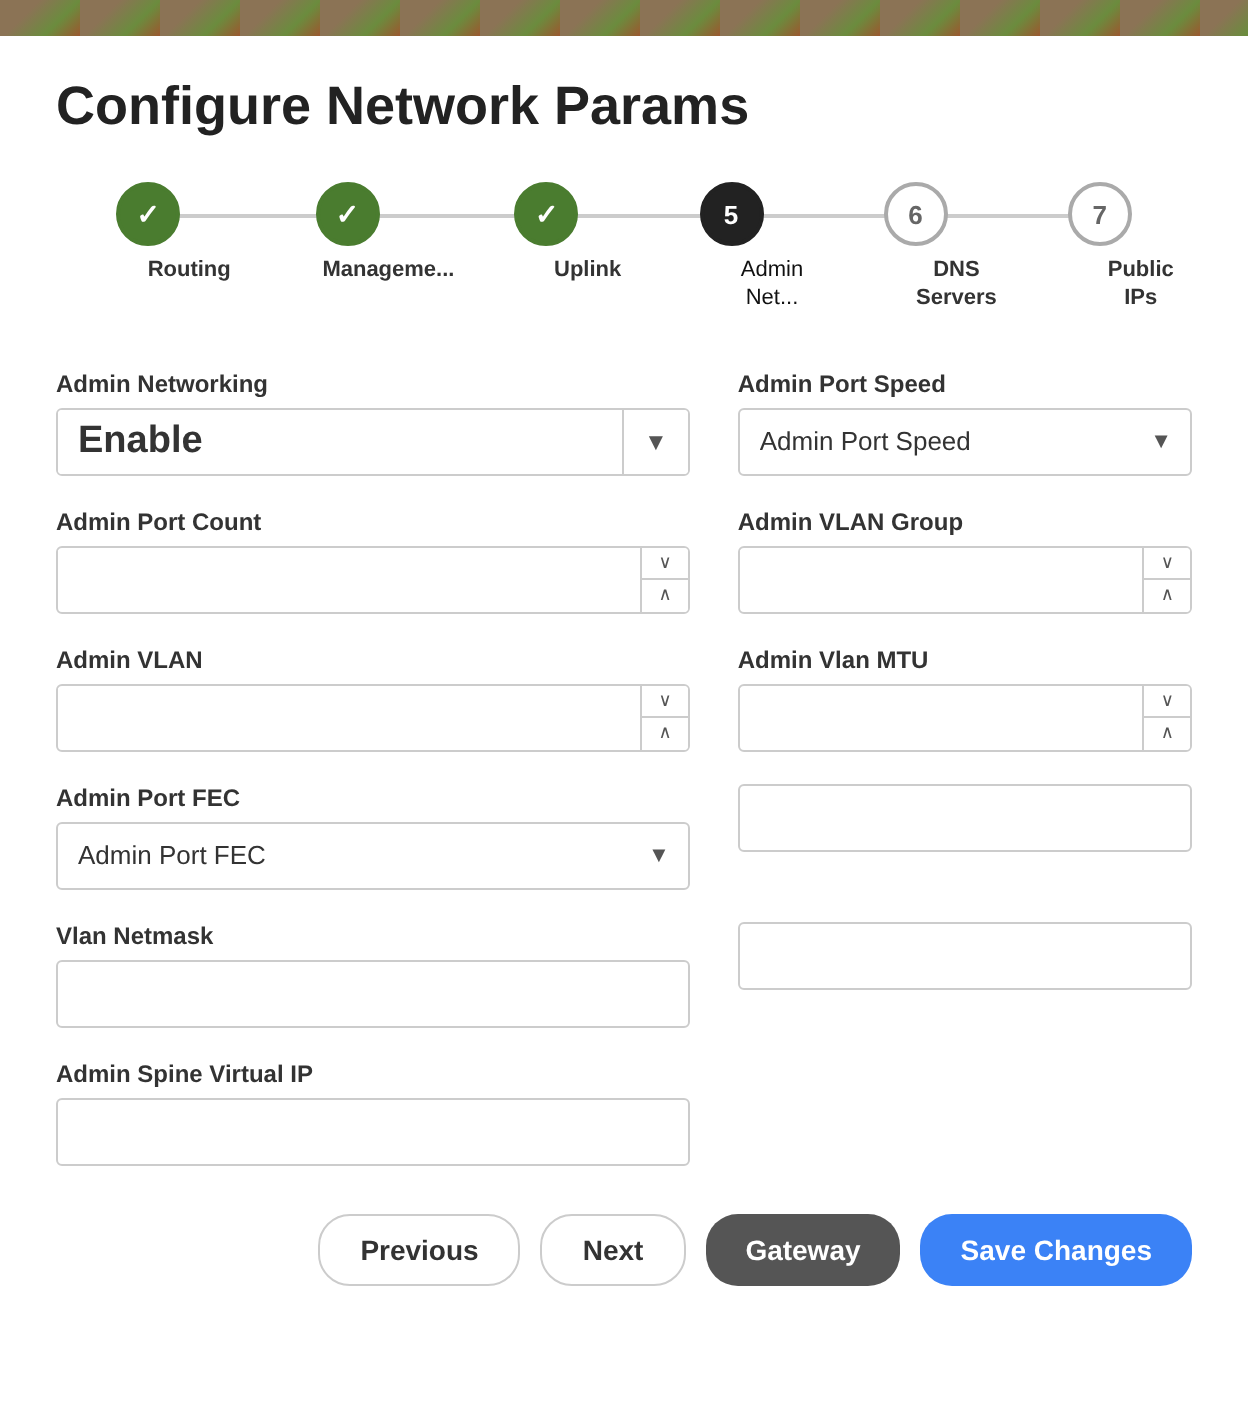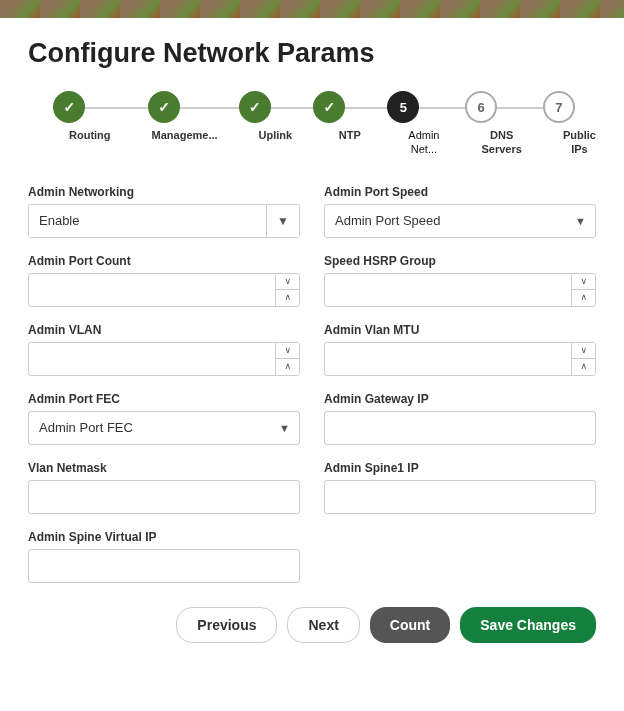--- a/index.html
+++ b/index.html
@@ -169,23 +169,24 @@
       border: 1px solid #ccc;
       border-radius: 3px;
       overflow: hidden;
       height: 34px;
     }
 
     .admin-networking-input {
       flex: 1;
       border: none;
       padding: 7px 10px;
-      font-size: 13px;
+      font-size: 19px;
       color: #333;
       outline: none;
+      font-weight: bold;
     }
 
     .admin-networking-btn {
       border: none;
       border-left: 1px solid #ccc;
       background: #fff;
       padding: 0 10px;
       cursor: pointer;
       font-size: 12px;
       color: #555;
@@ -252,21 +253,21 @@
       border: none;
     }
 
     .btn-outline {
       background: #fff;
       border: 1px solid #ccc;
       color: #333;
     }
 
     .btn-dark {
-      background: #15803d;
+      background: #3b82f6;
       color: #fff;
     }
 
     .btn-cancel {
       background: #555;
       color: #fff;
     }
 
     .checkmark-icon::before {
       content: '✓';
@@ -298,26 +299,20 @@
       <span class="step-label">Manageme...</span>
     </div>
 
     <div class="step-item">
       <div class="step-circle completed">
         <span class="checkmark-icon"></span>
       </div>
       <span class="step-label">Uplink</span>
     </div>
 
-    <div class="step-item">
-      <div class="step-circle completed">
-        <span class="checkmark-icon"></span>
-      </div>
-      <span class="step-label">NTP</span>
-    </div>
 
     <div class="step-item">
       <div class="step-circle active">
         <span>5</span>
       </div>
       <span class="step-label active-label">Admin Net...</span>
     </div>
 
     <div class="step-item">
       <div class="step-circle inactive">
@@ -364,21 +359,21 @@
       <div class="stepper-input-wrapper">
         <input class="stepper-input-field" type="text" value="" style="">
         <div class="stepper-arrows">
           <button class="stepper-arrow-btn">∨</button>
           <button class="stepper-arrow-btn">∧</button>
         </div>
       </div>
     </div>
 
     <div class="form-group">
-      <label class="form-label">Speed HSRP Group</label>
+      <label class="form-label">Admin VLAN Group</label>
       <div class="stepper-input-wrapper">
         <input class="stepper-input-field" type="text" value="" style="">
         <div class="stepper-arrows">
           <button class="stepper-arrow-btn">∨</button>
           <button class="stepper-arrow-btn">∧</button>
         </div>
       </div>
     </div>
 
     <div class="form-group">
@@ -410,43 +405,41 @@
           <option value="">Admin Port FEC</option>
           <option value="None">None</option>
           <option value="RS">RS</option>
           <option value="FC">FC</option>
         </select>
         <span class="select-arrow">▼</span>
       </div>
     </div>
 
     <div class="form-group">
-      <label class="form-label">Admin Gateway IP</label>
       <input class="form-input" type="text" value="" style="">
     </div>
 
     <div class="form-group">
       <label class="form-label">Vlan Netmask</label>
       <input class="form-input" type="text" value="" style="">
     </div>
 
 
     <div class="form-group">
-      <label class="form-label">Admin Spine1 IP</label>
       <input class="form-input" type="text" value="" style="">
     </div>
 
 
     <div class="form-group">
       <label class="form-label">Admin Spine Virtual IP</label>
       <input class="form-input" type="text" value="" style="">
     </div>
 
   </div>
 
   <div class="footer">
     <button class="btn btn-outline">Previous</button>
     <button class="btn btn-outline">Next</button>
-    <button class="btn btn-cancel">Count</button>
+    <button class="btn btn-cancel">Gateway</button>
     <button class="btn btn-dark">Save Changes</button>
   </div>
 
 </div>
 
 </body></html>

